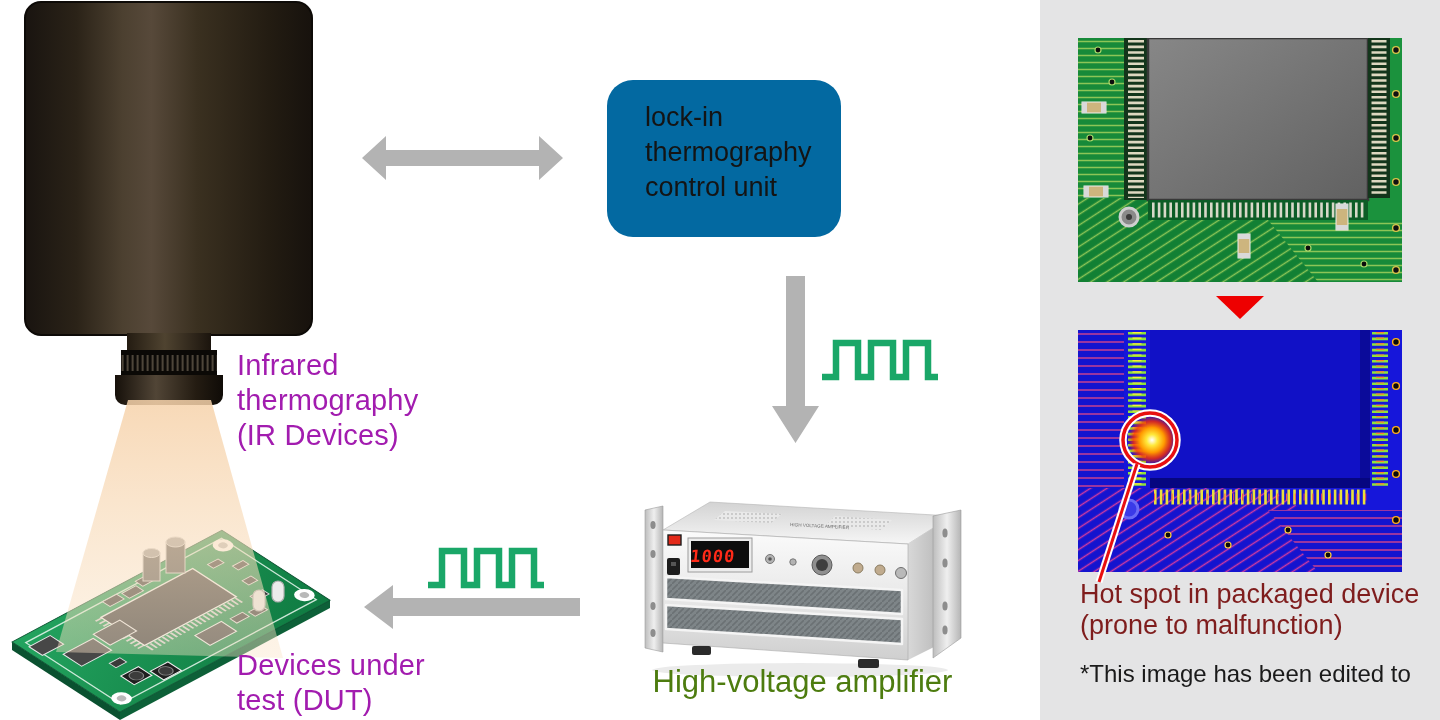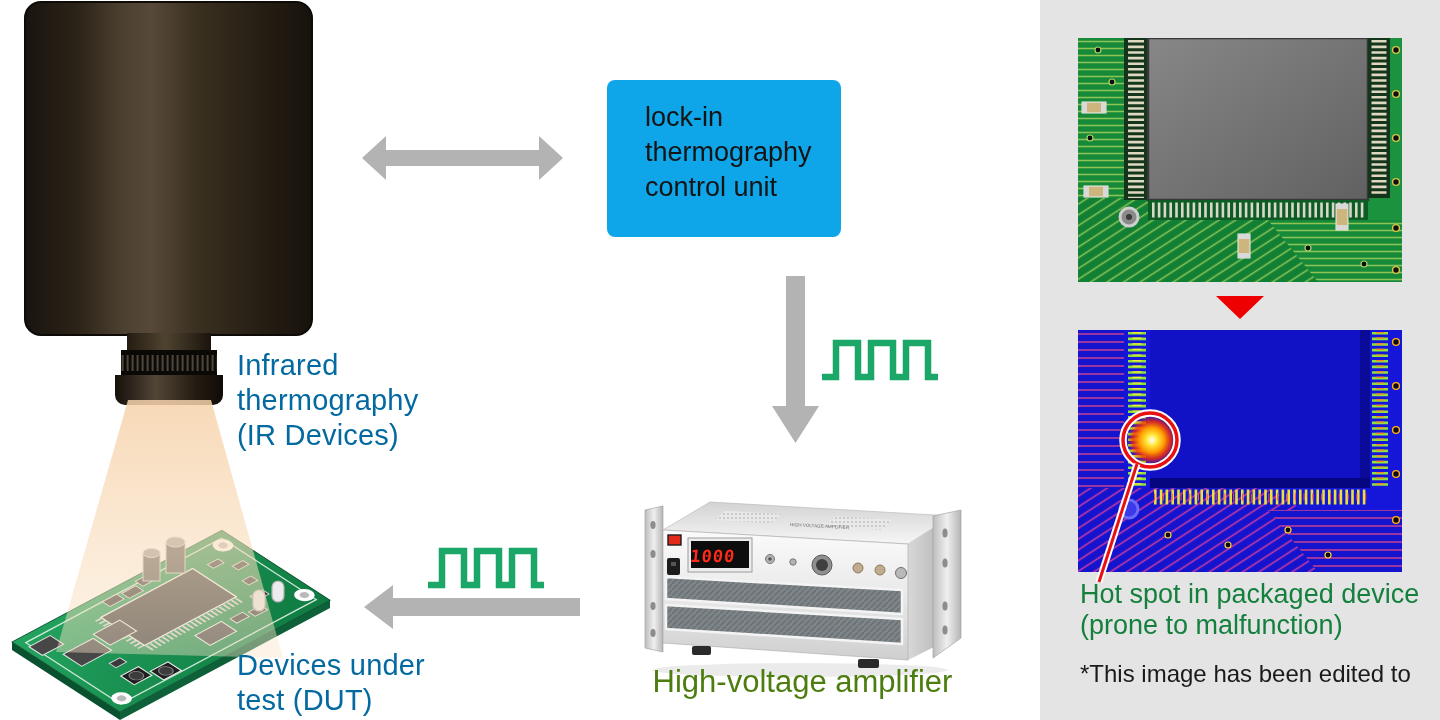--- a/index.html
+++ b/index.html
@@ -5,46 +5,46 @@
   * { margin:0; padding:0; box-sizing:border-box; }
   html,body { background:#ffffff; font-family:"Liberation Sans", sans-serif; }
   #stage {
     position:relative; width:1440px; height:720px; background:#ffffff;
     overflow:hidden;
   }
   .abs { position:absolute; }
   svg { display:block; overflow:visible; }
 
   
-  .big-label { color:#0369a1; font-size:29px; line-height:35px; letter-spacing:0.2px; }
+  .big-label { color:#a21caf; font-size:29px; line-height:35px; letter-spacing:0.2px; }
   .big-label span { display:block; }
 
   
   #lockin-box {
     left:607px; top:80px; width:234px; height:157px;
-    background:#0ea5e9; border-radius:8px;
+    background:#0369a1; border-radius:26px;
     padding:20px 0 0 38px;
     font-size:27px; line-height:35px; color:#141414;
   }
   #lockin-box span { display:block; }
 
   
   #amp-label {
     left:610px; top:664px; width:385px; text-align:center;
     font-size:31px; color:#4d7c0f;
   }
 
   
   #right-panel {
     left:1040px; top:0; width:400px; height:720px;
     background:#e4e4e5;
   }
   #hotspot-caption {
     position:absolute; left:40px; top:579px;
-    color:#15803d; font-size:27px; line-height:31px;
+    color:#7f1d1d; font-size:27px; line-height:31px;
   }
   #hotspot-caption span { display:block; }
   #edit-footnote {
     position:absolute; left:40px; top:651px;
     color:#1a1a1a; font-size:24px; line-height:29px;
   }
   #edit-footnote span { display:block;margin-top:8px; }
   #edit-footnote span + span { padding-left:7px; }
 </style>
 </head>

